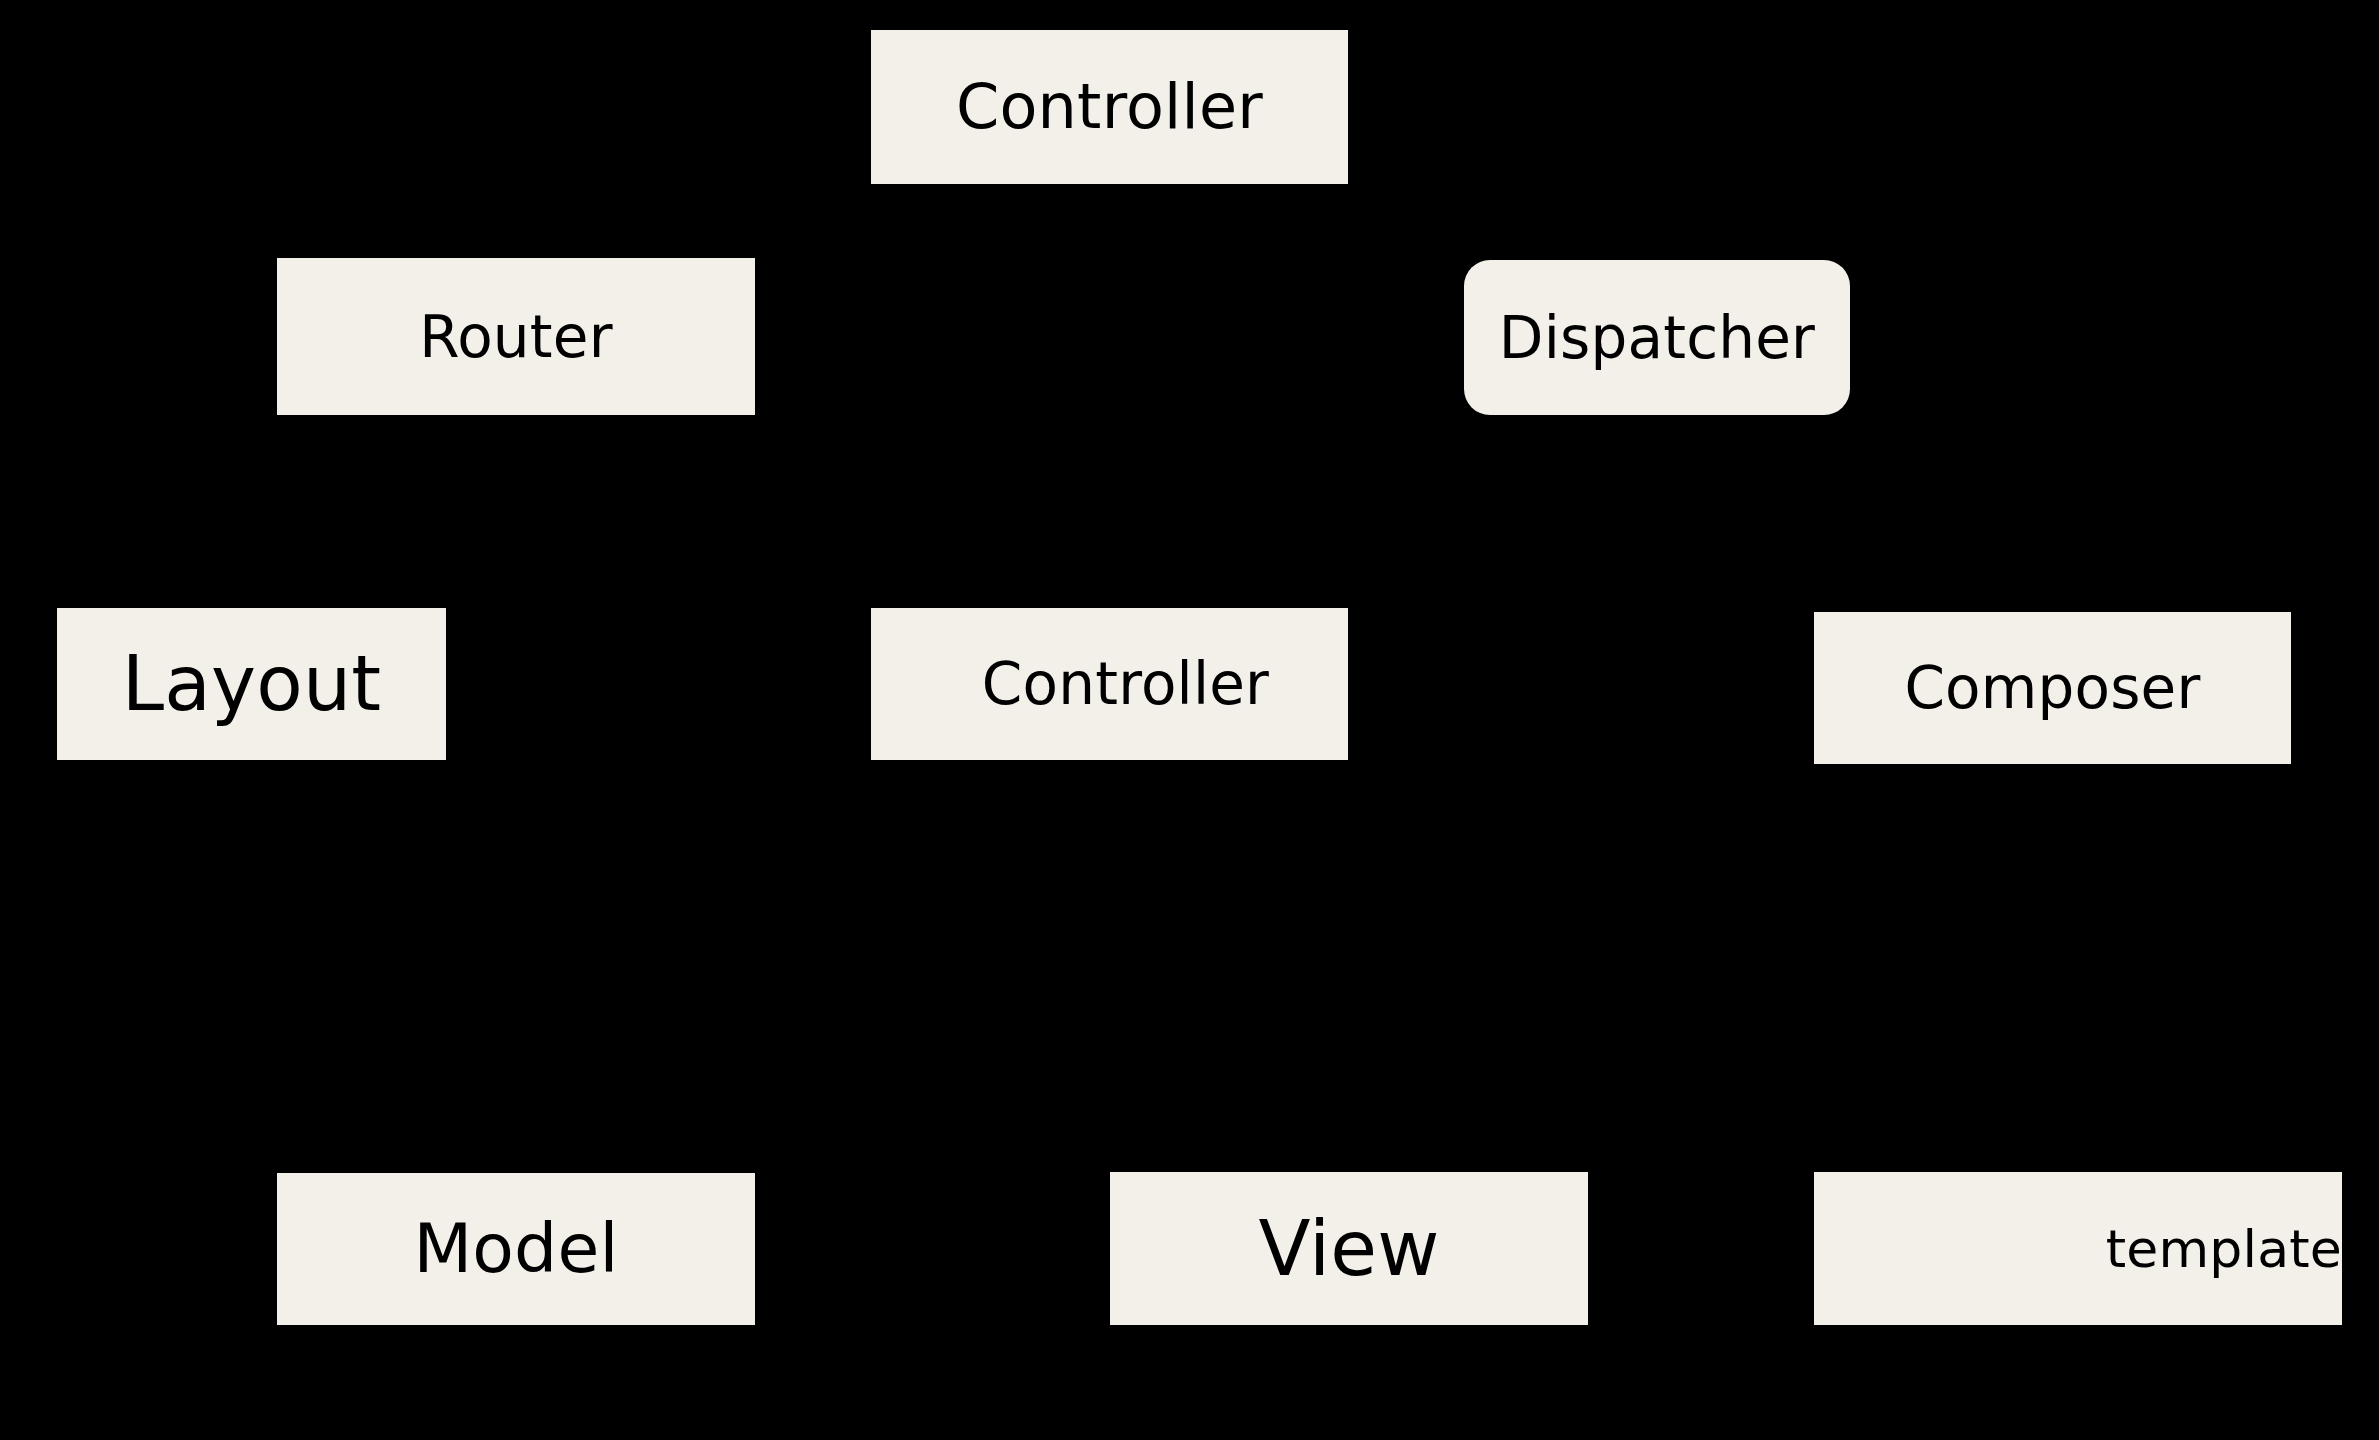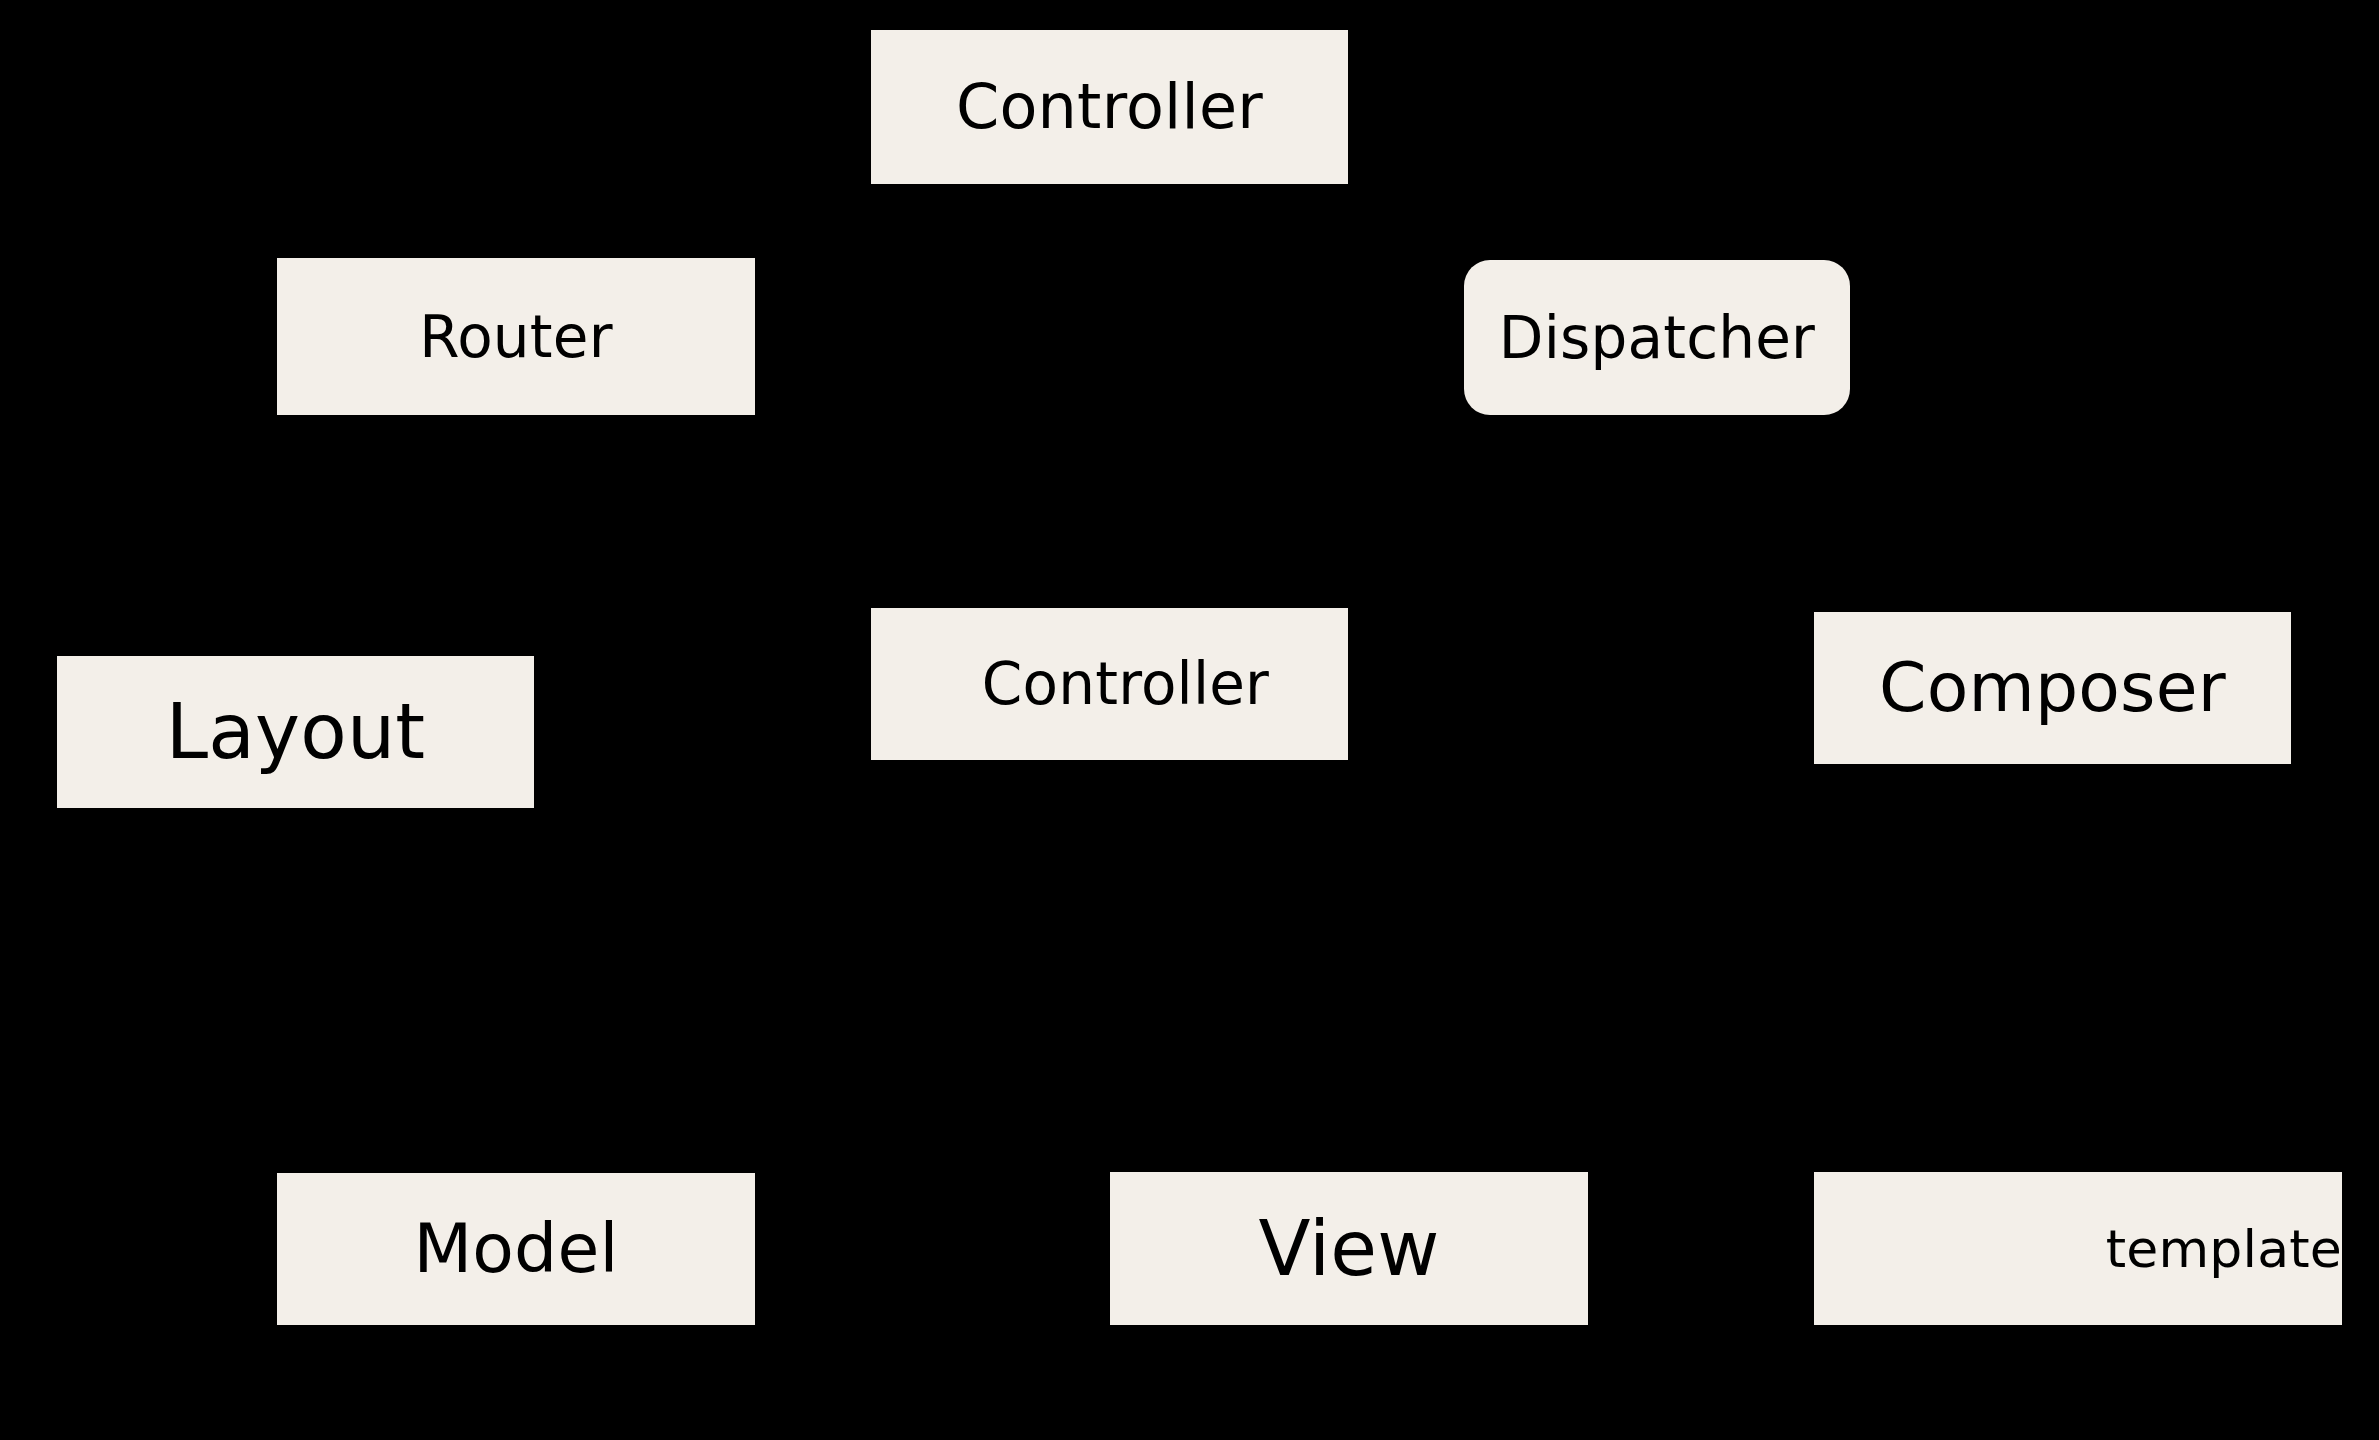--- a/index.html
+++ b/index.html
@@ -29,23 +29,23 @@
     line-height: 1;
     text-align: center;
     white-space: nowrap;
     font-weight: 400;
     letter-spacing: 0.2px;
   }
   
   .n-application { left: 871px;  top: 30px;   width: 477px; height: 154px; font-size: 62px; }
   .n-router      { left: 277px;  top: 258px;  width: 478px; height: 157px; font-size: 58px; }
   .n-dispatcher  { left: 1464px; top: 260px;  width: 386px; height: 155px; font-size: 58px; border-radius: 26px; }
-  .n-layout      { left: 57px;   top: 608px;  width: 477px; height: 152px; font-size: 76px; margin-top: 48px; }
+  .n-layout      { left: 57px;   top: 608px;  width: 389px; height: 152px; font-size: 76px; }
   .n-controller  { left: 871px;  top: 608px;  width: 477px; height: 152px; font-size: 58px; padding-left: 32px; }
-  .n-composer    { left: 1814px; top: 612px;  width: 477px; height: 152px; font-size: 68px; }
+  .n-composer    { left: 1814px; top: 612px;  width: 477px; height: 152px; font-size: 58px; }
   .n-model       { left: 277px;  top: 1173px; width: 478px; height: 152px; font-size: 68px; }
   .n-view        { left: 1110px; top: 1172px; width: 478px; height: 153px; font-size: 76px; }
   .n-template    { left: 1814px; top: 1172px; width: 528px; height: 153px; font-size: 52px; justify-content: flex-end; }
 </style>
 </head>
 <body>
 
 <div id="canvas">
 
   <div class="node n-application">

